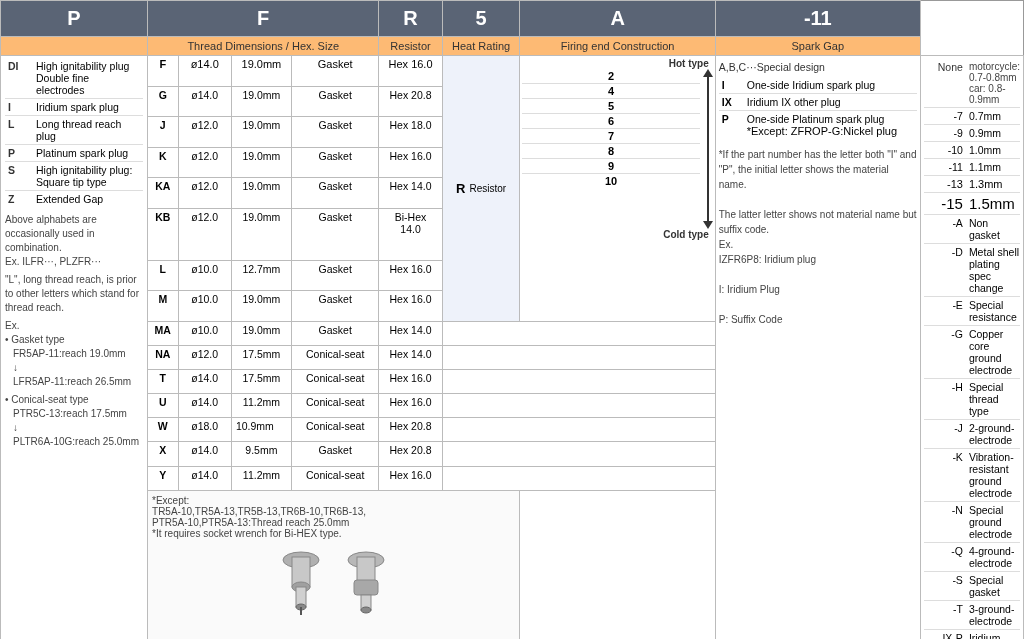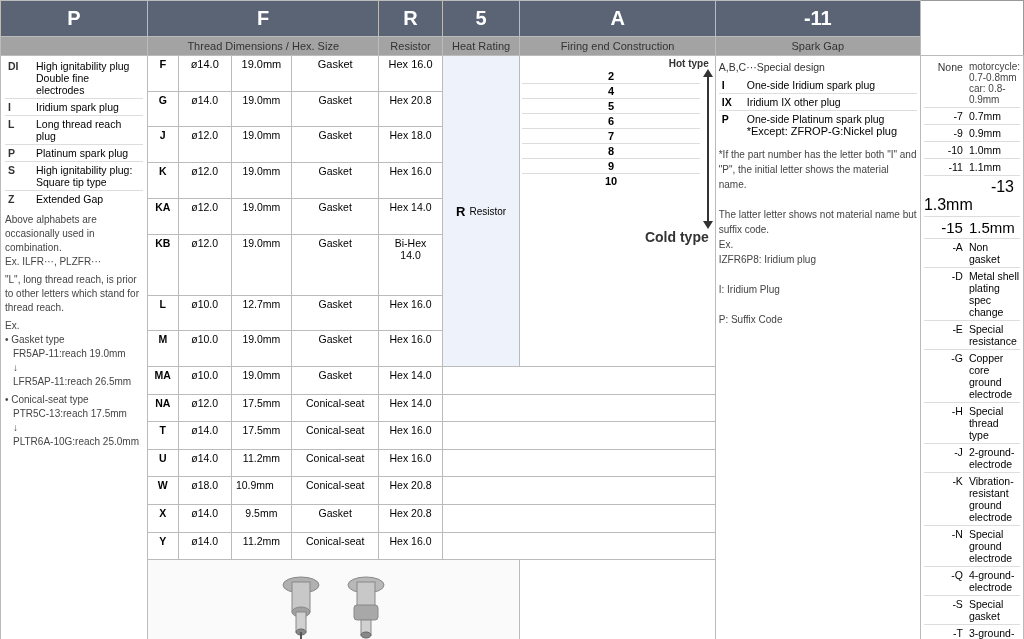--- a/index.html
+++ b/index.html
@@ -2,21 +2,21 @@
 <html><head>
   <meta charset="utf-8">
   <style>
     * { box-sizing: border-box; margin: 0; padding: 0; }
     body { font-family: Arial, sans-serif; font-size: 11px; background: #fff; width: 1024px; }
     
     .main-table { width: 100%; border-collapse: collapse; border: 1px solid #999; }
     .main-table td, .main-table th { border: 1px solid #bbb; padding: 2px 4px; vertical-align: top; }
     
     .header-row th { background: #5a6475; color: #fff; text-align: center; font-size: 20px; font-weight: bold; padding: 6px 4px; }
-    .subheader-row td { background: #a3a3a3; text-align: center; font-size: 11px; color: #333; padding: 3px 4px; }
+    .subheader-row td { background: #fdba74; text-align: center; font-size: 11px; color: #333; padding: 3px 4px; }
     
     .col-p { width: 155px; }
     .col-f { width: 240px; }
     .col-r { width: 65px; }
     .col-5 { width: 80px; }
     .col-a { width: 210px; }
     .col-11 { width: 220px; }
     
     .inner-table { width: 100%; border-collapse: collapse; }
     .inner-table td { border: none; border-bottom: 1px solid #ddd; padding: 2px 3px; font-size: 10.5px; }
@@ -128,21 +128,21 @@
             <div style="text-align:center;font-weight:bold;border-bottom:1px solid #ddd;padding:1px 0;">8</div>
             <div style="text-align:center;font-weight:bold;border-bottom:1px solid #ddd;padding:1px 0;">9</div>
             <div style="text-align:center;font-weight:bold;padding:1px 0;">10</div>
           </div>
           <div style="display:flex;flex-direction:column;align-items:center;justify-content:center;margin-left:3px;height:160px;">
             <div class="arrow-head-up"></div>
             <div style="width:2px;background:#333;flex:1;"></div>
             <div class="arrow-head-down"></div>
           </div>
         </div>
-        <div style="font-size:14px;font-weight:bold;color:#333;text-align:right;padding-right:4px;">Cold type</div>
+        <div style="font-size:10px;font-weight:bold;color:#333;text-align:right;padding-right:4px;">Cold type</div>
       </td>
 
       <td rowspan="20" style="vertical-align:top;padding:3px;">
         <div style="font-size:10.5px;color:#333;padding:2px 0 4px 0;">A,B,C···Special design</div>
         <table class="inner-table">
           <tbody>
               <tr>
             <td style="width:25px;font-weight:bold;">I</td>
             <td>One-side Iridium spark plug</td>
           </tr>
@@ -180,21 +180,21 @@
           <span>0.9mm</span>
         </div>
         <div style="display:flex;font-size:10.5px;border-bottom:1px solid #ddd;padding:2px 0;">
           <span style="min-width:45px;text-align:right;padding-right:6px;">-10</span>
           <span>1.0mm</span>
         </div>
         <div style="display:flex;font-size:10.5px;border-bottom:1px solid #ddd;padding:2px 0;">
           <span style="min-width:45px;text-align:right;padding-right:6px;">-11</span>
           <span>1.1mm</span>
         </div>
-        <div style="display:flex;font-size:16px;border-bottom:1px solid #ddd;padding:2px 0;flex-direction:column;">
+        <div style="display:flex;font-size:11px;border-bottom:1px solid #ddd;padding:2px 0;">
           <span style="min-width:45px;text-align:right;padding-right:6px;">-13</span>
           <span>1.3mm</span>
         </div>
         <div style="display:flex;font-size:15px;border-bottom:1px solid #ddd;padding:2px 0;">
           <span style="min-width:45px;text-align:right;padding-right:6px;">-15</span>
           <span>1.5mm</span>
         </div>
         <div style="display:flex;font-size:10.5px;border-bottom:1px solid #ddd;padding:2px 0;">
           <span style="min-width:45px;text-align:right;padding-right:6px;">-A</span>
           <span>Non gasket</span>
@@ -359,20 +359,21 @@
       <td style="font-weight:bold;text-align:center;">Y</td>
       <td style="text-align:center;">ø14.0</td>
       <td style="text-align:center;">11.2mm</td>
       <td style="text-align:center;">Conical-seat</td>
       <td style="text-align:center;">Hex 16.0</td>
       <td colspan="2"></td>
     </tr>
 
     <tr>
       <td colspan="6" style="font-size:10px;color:#444;padding:4px;vertical-align:top;background:#fafafa;">
+        <div>*Except:<br>TR5A-10,TR5A-13,TR5B-13,TR6B-10,TR6B-13,<br>PTR5A-10,PTR5A-13:Thread reach 25.0mm<br>*It requires socket wrench for Bi-HEX type.</div>
         <div style="margin-top:6px;display:flex;justify-content:center;gap:10px;">
 
           <svg width="55" height="70">
             <ellipse cx="27" cy="15" rx="18" ry="8" fill="#b0b0b0" stroke="#888" stroke-width="1"></ellipse>
             <rect x="18" y="12" width="18" height="30" fill="#c8c8c8" stroke="#888" stroke-width="1"></rect>
             <ellipse cx="27" cy="42" rx="9" ry="5" fill="#a0a0a0" stroke="#888" stroke-width="1"></ellipse>
             <rect x="22" y="42" width="10" height="20" fill="#d0d0d0" stroke="#888" stroke-width="1"></rect>
             <ellipse cx="27" cy="62" rx="5" ry="3" fill="#888" stroke="#666" stroke-width="1"></ellipse>
             <line x1="27" y1="62" x2="27" y2="70" stroke="#555" stroke-width="2"></line>
           </svg>

